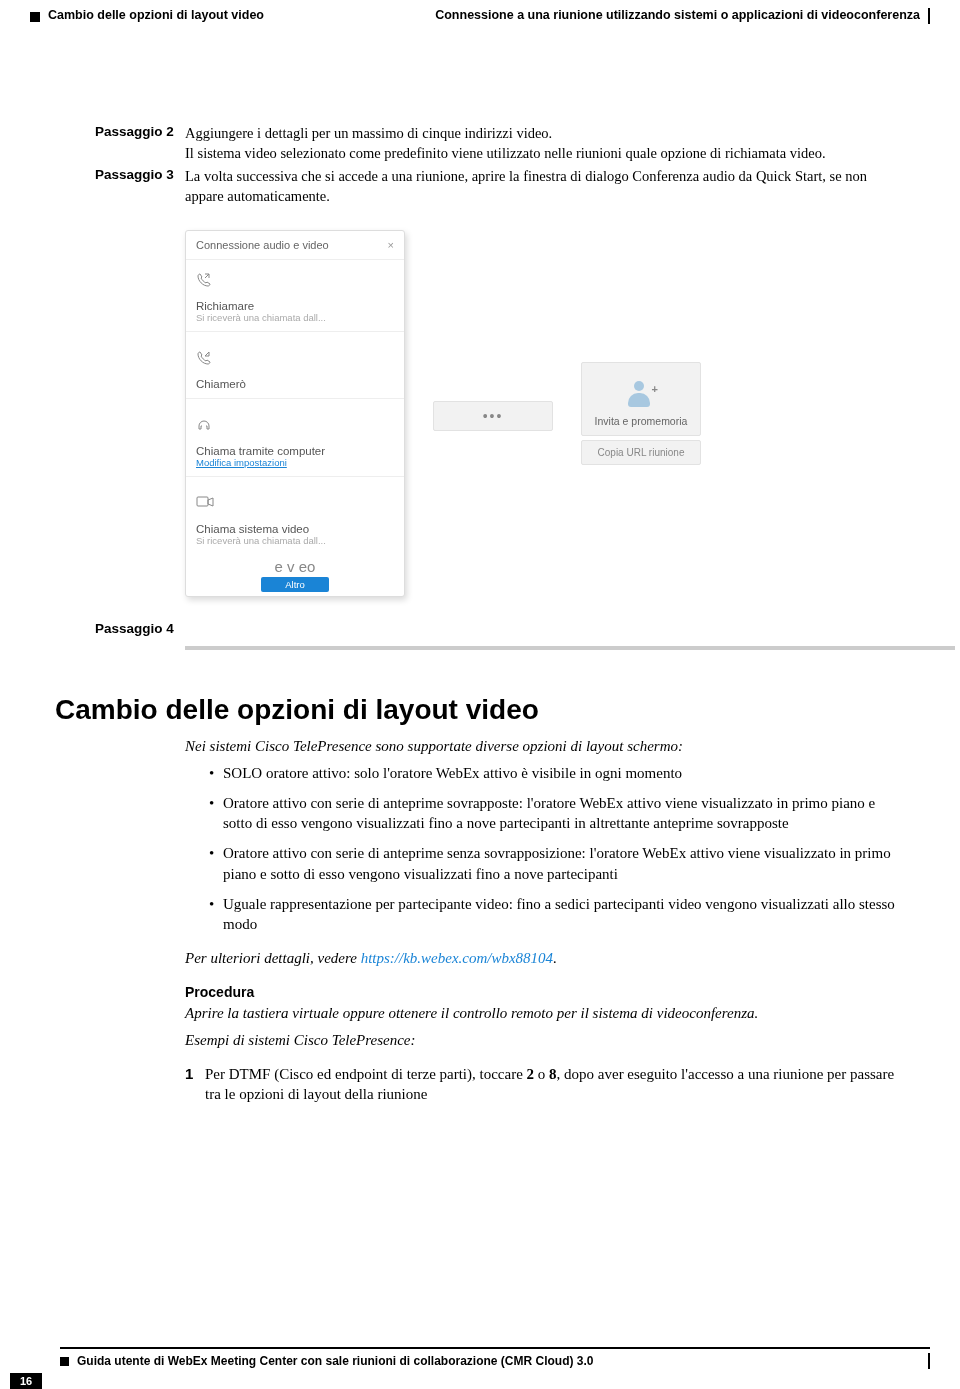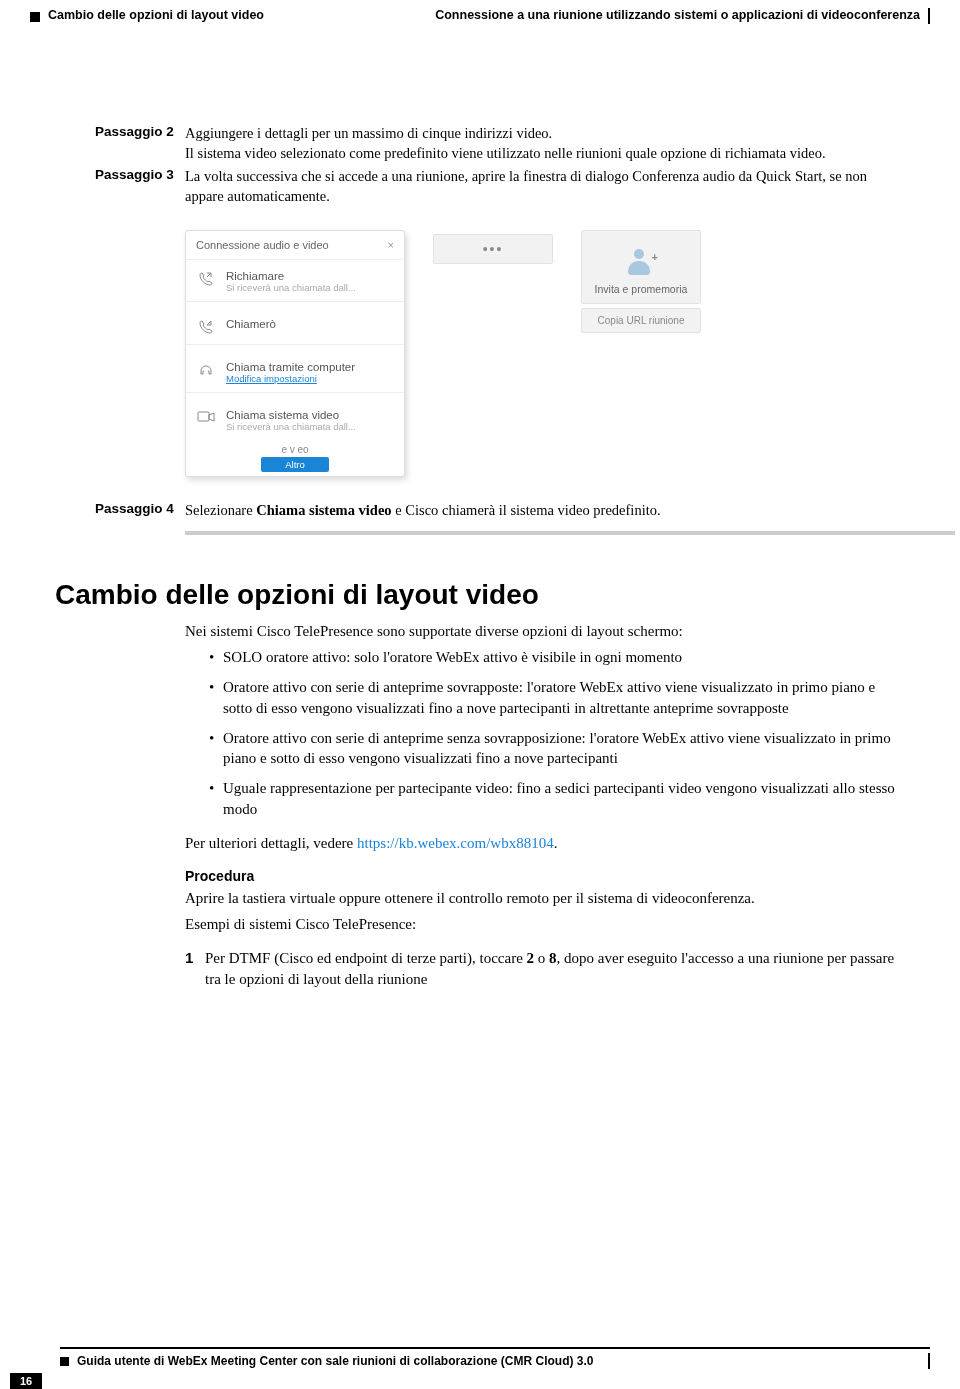--- a/index.html
+++ b/index.html
@@ -30,39 +30,39 @@
   
   .content { padding: 100px 59px 0 55px; }
 
   
   .steps { margin-left: 40px; }
   .step-row { display: flex; margin-bottom: 4px; }
   .step-label { flex: 0 0 90px; font-size: 13.5px; }
   .step-text { flex: 1; font-size: 14.5px; line-height: 1.35; }
 
   
-  .figure-wrap { margin: 24px 0 24px 130px; display:flex; align-items:flex-start; gap:28px;}
+  .figure-wrap { margin: 24px 0 24px 130px; display:flex; align-items:center; gap:28px;}
   .dialog {
     width: 220px; background: #fff; border: 1px solid #ddd; border-radius: 3px;
     box-shadow: 2px 3px 6px rgba(0,0,0,0.15);
     font-family: Arial, sans-serif;
     font-size: 11px;
     color: #555;
   }
   .dialog-header { display:flex; justify-content:space-between; padding:8px 10px; font-size:11px; color:#666; border-bottom:1px solid #eee;}
   .dialog-close { color:#999; cursor:default; }
-  .dialog-opt { display:flex; gap:10px; padding:10px 10px 2px 10px; align-items:flex-start;}
+  .dialog-opt { display:flex; gap:10px; padding:10px 10px 2px 10px; align-items:flex-start;flex-direction:column;}
   .dialog-opt.last { padding-bottom:12px; }
   .dialog-icon { flex:0 0 20px; height:18px; display:flex; align-items:center; justify-content:center;}
   .dialog-opt-body .title { font-size:11.5px; color:#555; }
   .dialog-opt-body .sub { font-size:9.5px; color:#aaa; }
   .dialog-opt-body .link { font-size:9.5px; color:#1a84d6; text-decoration:underline;}
   .dialog-sep { height:1px; background:#eee; margin:6px 0;}
   .dialog-foot { text-align:center; padding-bottom:4px;}
-  .dialog-foot .tiny { font-size:10px; color:#888; display:block; margin-bottom:2px;}
+  .dialog-foot .tiny { font-size:15px; color:#888; display:block; margin-bottom:2px;}
   .dialog-foot .pill { display:inline-block; background:#1a84d6; color:#fff; font-size:9.5px; padding:2px 24px; border-radius:2px;}
 
   .tile-col { display:flex; flex-direction:column; align-items:center; }
   .tile {
     width: 120px; background:#f2f2f2; border:1px solid #e2e2e2; border-radius:2px;
     text-align:center; padding:8px 4px; font-family:Arial,sans-serif; font-size:10.5px; color:#666;
   }
   .tile-top { height:44px; display:flex; align-items:center; justify-content:center; }
   .sub-tile {
     width:120px; background:#f2f2f2; border:1px solid #e2e2e2; border-radius:2px;
@@ -73,21 +73,21 @@
   .person-head { width:10px; height:10px; background:#a8c8e0; border-radius:50%; position:absolute; top:2px; left:8px;}
   .person-body { width:22px; height:14px; background:#a8c8e0; border-radius:10px 10px 3px 3px; position:absolute; bottom:0; left:2px;}
   .plus { position:absolute; right:-2px; top:4px; color:#888; font-size:11px; font-weight:bold;}
   .dots { font-size:14px; letter-spacing:2px; color:#888; }
 
   .rule-after-steps { height:4px; background:#ccc; margin:10px 0 0 130px; width:770px; }
 
   
   .sec-title { font-size:28px; margin:44px 0 10px 0; }
   .sec-body { margin-left:130px; font-size:15px; line-height:1.35; }
-  .sec-body p { margin-bottom:6px; }
+  .sec-body p { margin-bottom:6px;font-style:italic; }
   .bullets { margin:6px 0 14px 24px; }
   .bullets .bul { display:flex; margin-bottom:10px; }
   .bullets .dot { flex:0 0 14px; }
   .link-blue { color:#1a84d6; }
   .proc-h { font-size:14px; margin:14px 0 2px 0; }
   .proc-row { display:flex; margin-bottom:6px; }
   .proc-num { flex:0 0 20px; }
 
   
   .footer {
@@ -217,23 +217,20 @@
       </div>
       <div class="sub-tile">
         <span>Copia URL riunione</span>
       </div>
     </div>
   </div>
 
   <div class="steps">
     <div class="step-row">
       <div class="step-label sans bold">Passaggio 4</div>
-      <div class="step-text">
-        <span>Selezionare </span><span class="bold">Chiama sistema video</span><span> e Cisco chiamerà il sistema video predefinito.</span>
-      </div>
     </div>
   </div>
   <div class="rule-after-steps"></div>
 
   <h1 class="sec-title sans bold">Cambio delle opzioni di layout video</h1>
   <div class="sec-body">
     <p>Nei sistemi Cisco TelePresence sono supportate diverse opzioni di layout schermo:</p>
     <div class="bullets">
       <div class="bul">
           <span class="dot">•</span>

